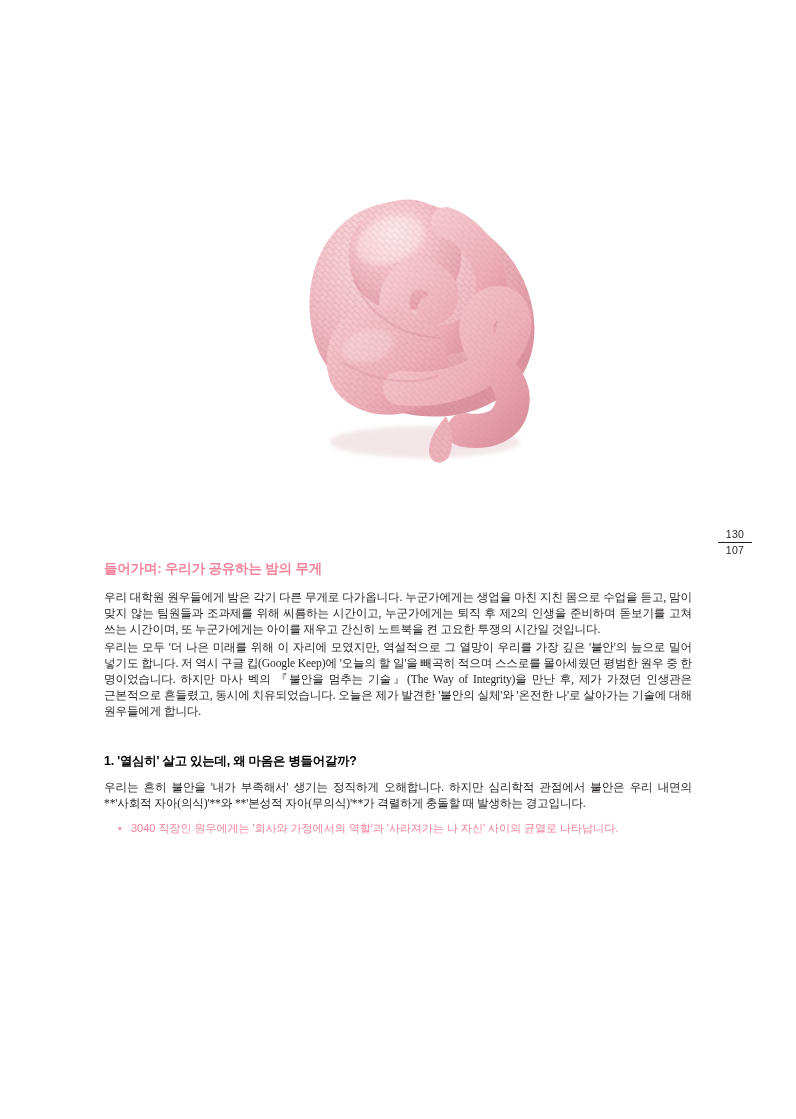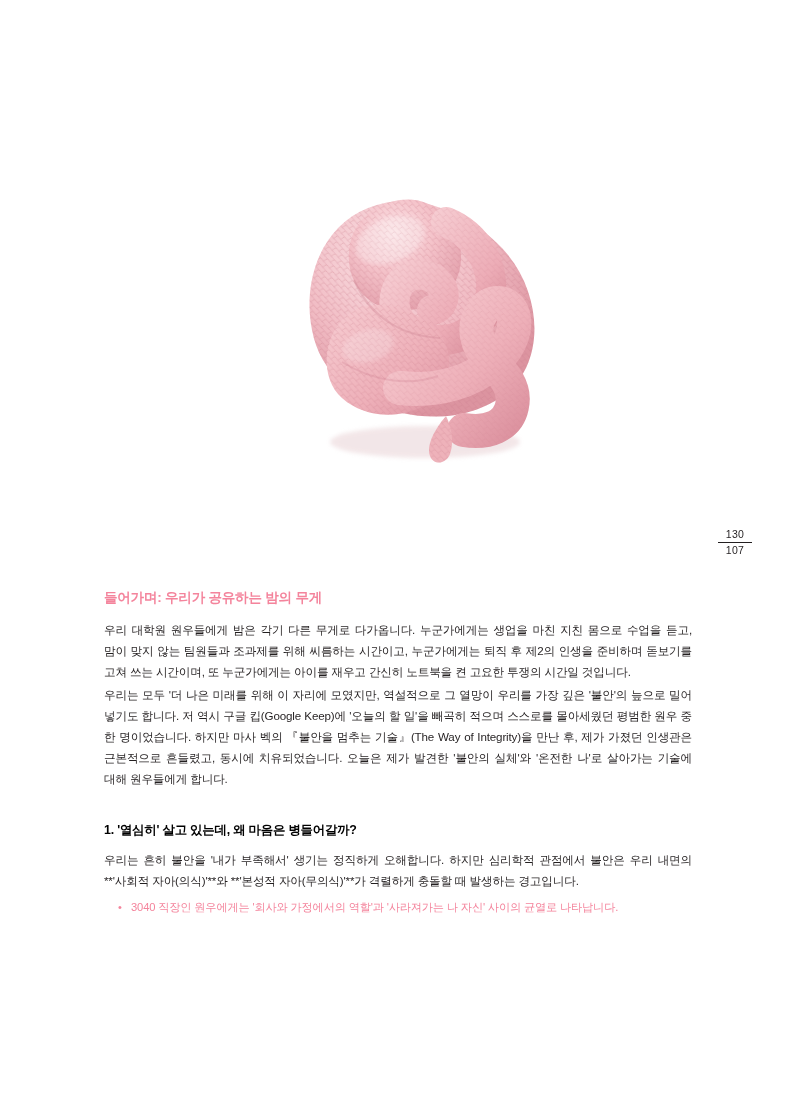--- a/index.html
+++ b/index.html
@@ -58,40 +58,40 @@
   .folio .bottom {
     padding-top: 1px;
   }
 
   
   .content {
     position: absolute;
     left: 104px;
     top: 560px;
     width: 588px;
-    margin-top: 29px;
   }
 
   h2.section-head {
     font-size: 13.5px;
     line-height: 18px;
     font-weight: bold;
     color: #f4849c;
     margin: 0 0 12px 0;
     letter-spacing: -0.2px;
   }
 
   p.body {
     font-size: 11.6px;
-    line-height: 21px;
+    line-height: 16px;
     margin: 0 0 2px 0;
     color: #231f20;
     letter-spacing: -0.15px;
     text-align: justify;
     word-break: keep-all;
+    font-family: Liberation Serif, serif;
   }
 
   h3.subhead {
     font-size: 12.4px;
     line-height: 18px;
     font-weight: bold;
     color: #000000;
     margin: 32px 0 10px 0;
     letter-spacing: -0.2px;
   }

